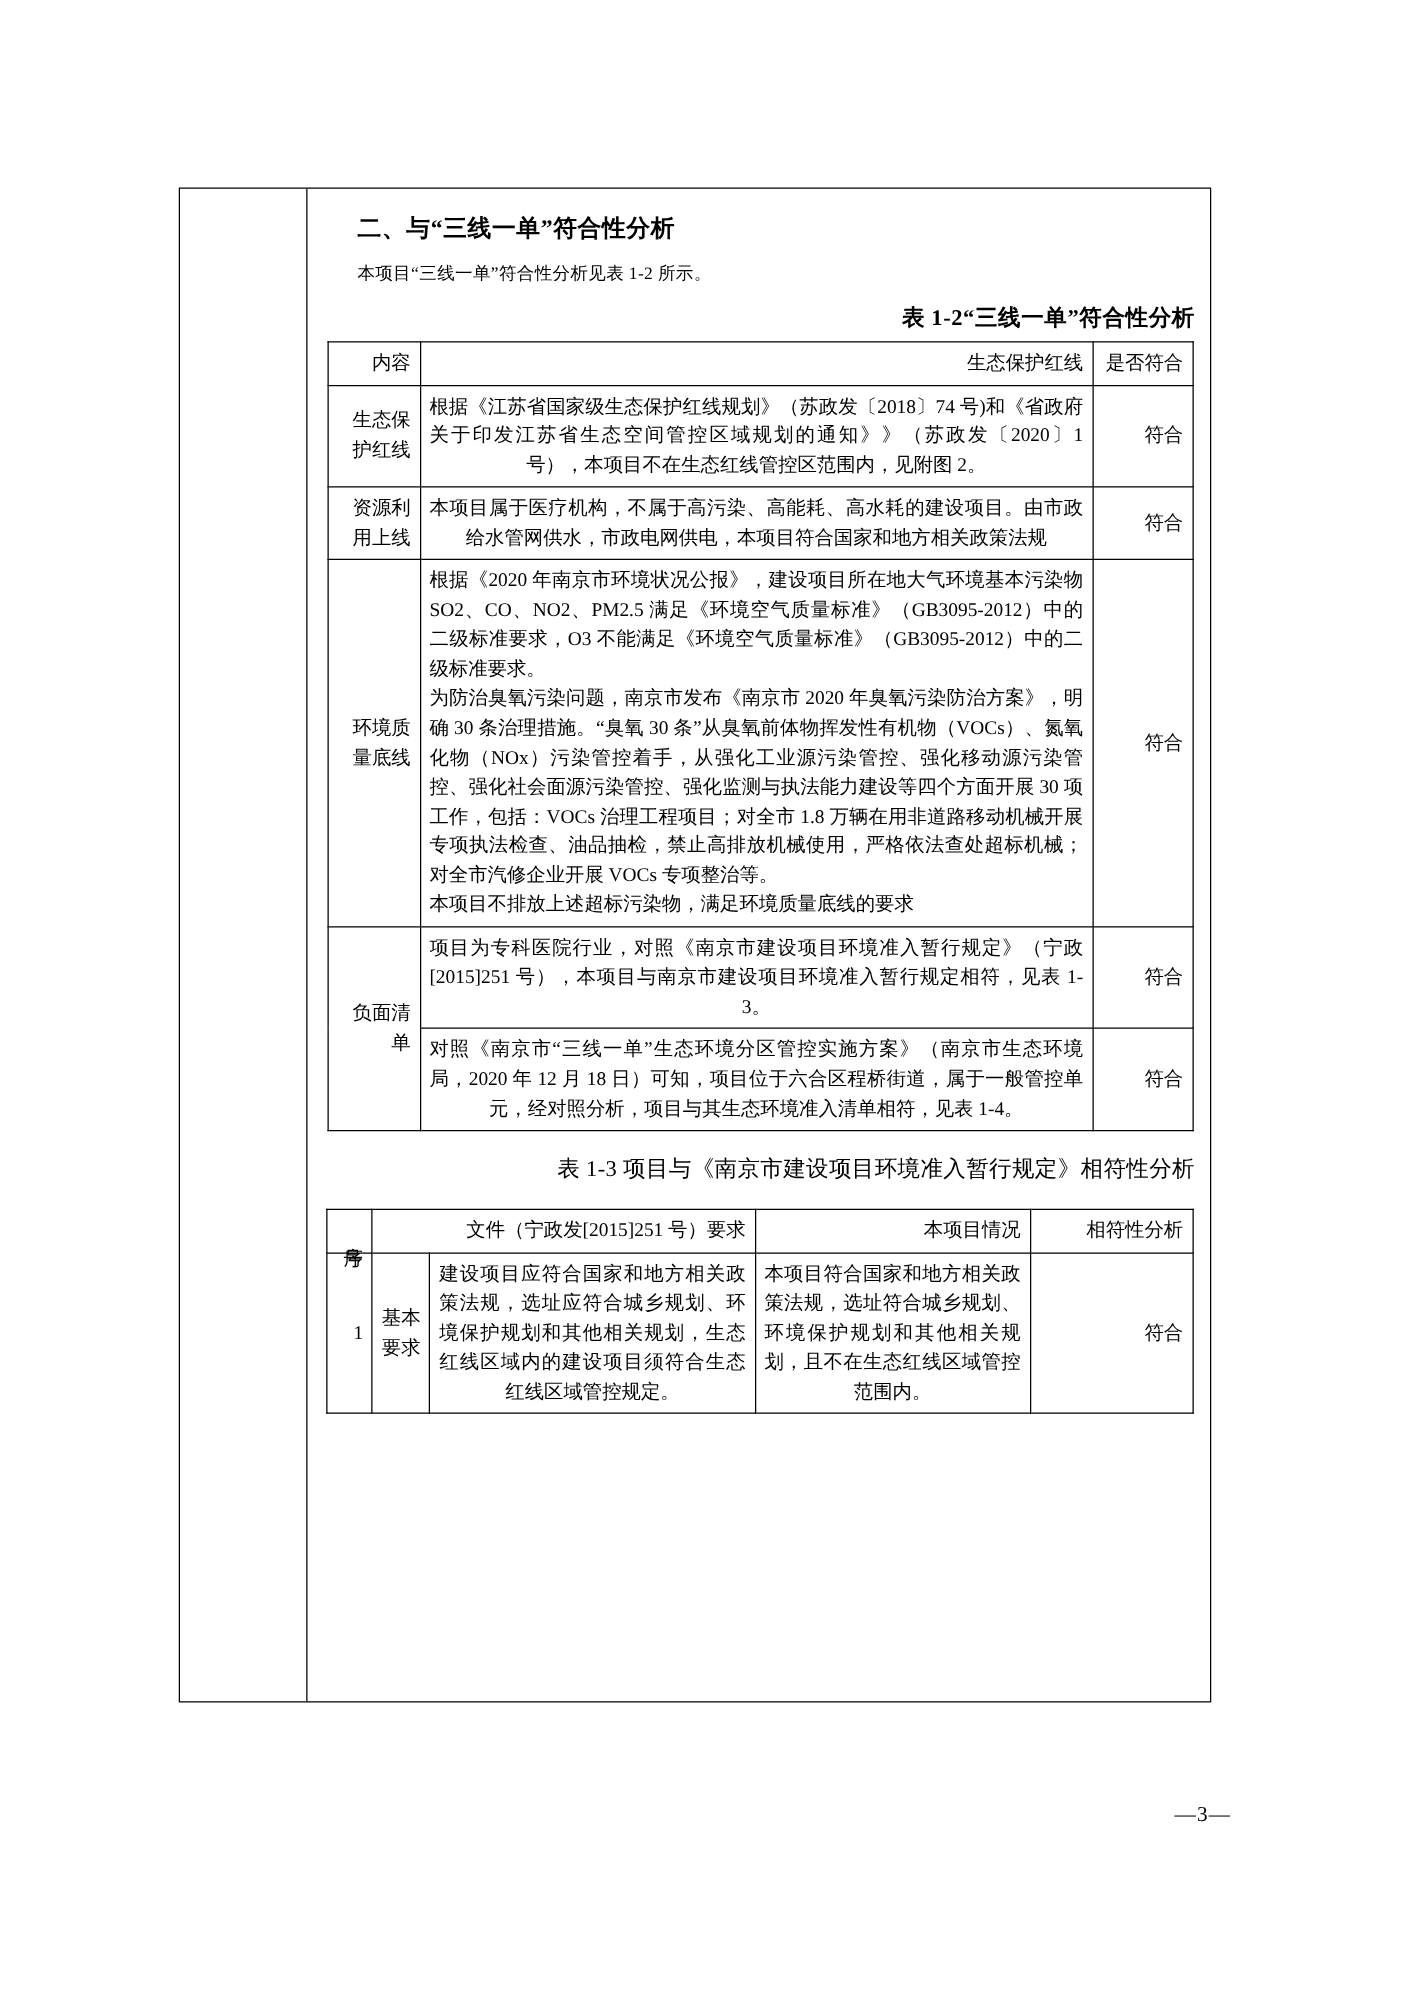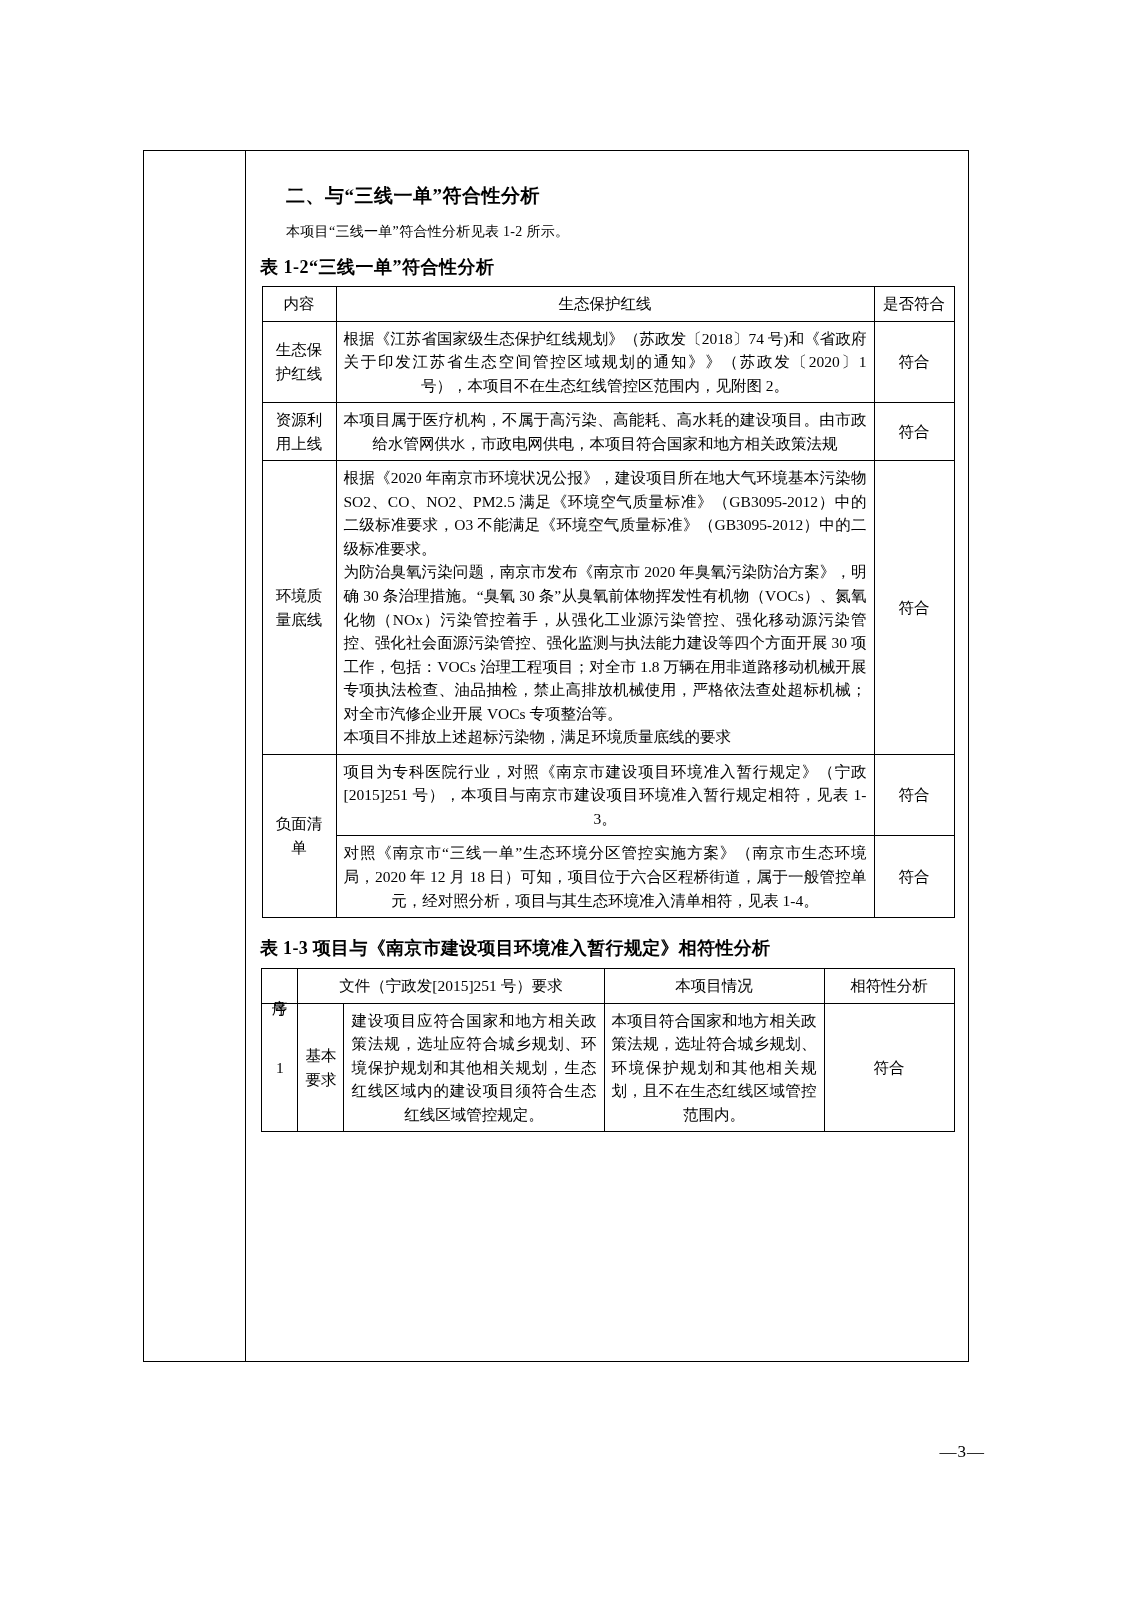--- a/index.html
+++ b/index.html
@@ -42,57 +42,57 @@
     box-sizing: border-box;
     padding: 0;
   }
   .content-inner {
     padding: 14px 12px 0 14px;
     box-sizing: border-box;
   }
   h2.sec-title {
     font-size: 19px;
     font-weight: bold;
-    margin: 18px 0 14px 26px;
+    margin: 5px 0 14px 26px;
     letter-spacing: 0.5px;
   }
   p.lead {
     font-size: 14px;
     margin: 0 0 14px 26px;
     letter-spacing: 0.3px;
   }
   .tbl-caption {
-    text-align: left;
+    text-align: right;
     font-size: 18px;
     font-weight: bold;
     margin: 6px 0 7px 0;
     letter-spacing: 0.5px;
   }
   table.doc {
     border-collapse: collapse;
     width: 692px;
     margin: 0 auto;
     table-layout: fixed;
   }
   table.doc td, table.doc th {
     border: 1px solid #000;
     font-size: 15.5px;
     line-height: 1.52;
     padding: 5px 7px;
     vertical-align: middle;
     box-sizing: border-box;
   }
-  .c-center { text-align: center; }
+  .c-center { text-align: right; }
   .c-just { text-align: justify; text-align-last: center; }
   .c-left { text-align: left; }
   .t13-caption {
-    text-align: left;
+    text-align: right;
     font-size: 18px;
-    font-weight: bold;
-    margin: 18px 0 8px 0;
+    font-weight: normal;
+    margin: 18px 0 20px 0;
     letter-spacing: 0.3px;
   }
   .vert {
     writing-mode: vertical-rl;
     text-orientation: upright;
     letter-spacing: 2px;
     margin: 0 auto;
     display: inline-block;
     line-height: 1.1;
   }

